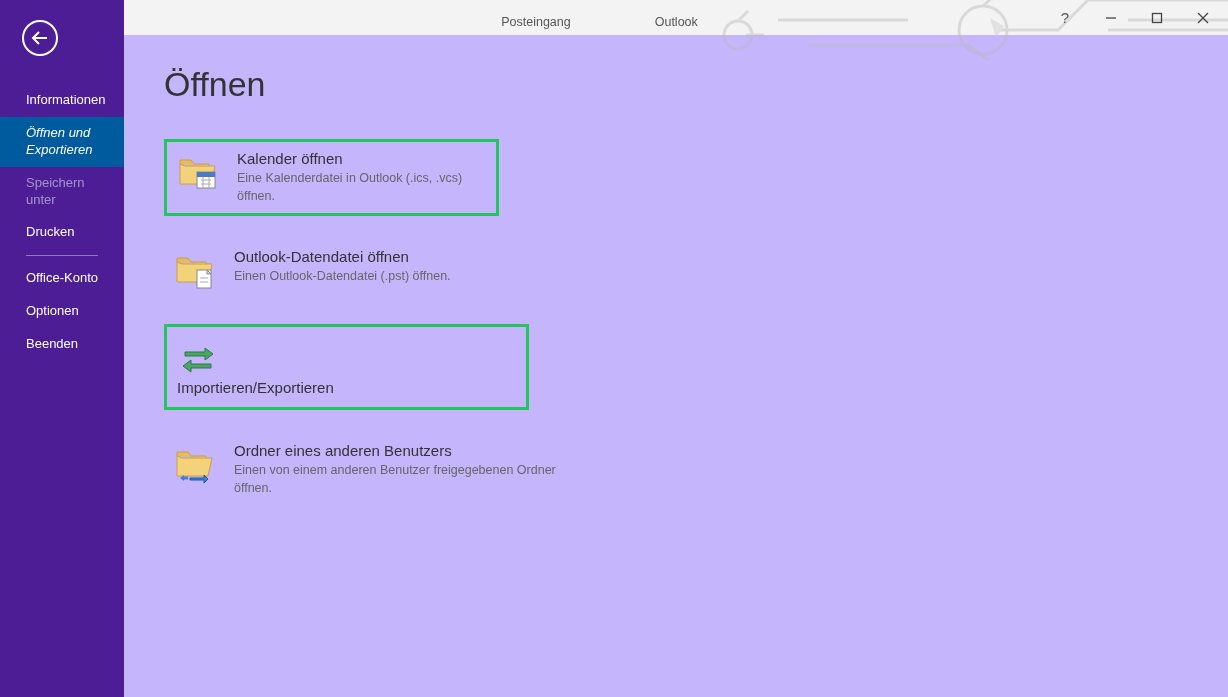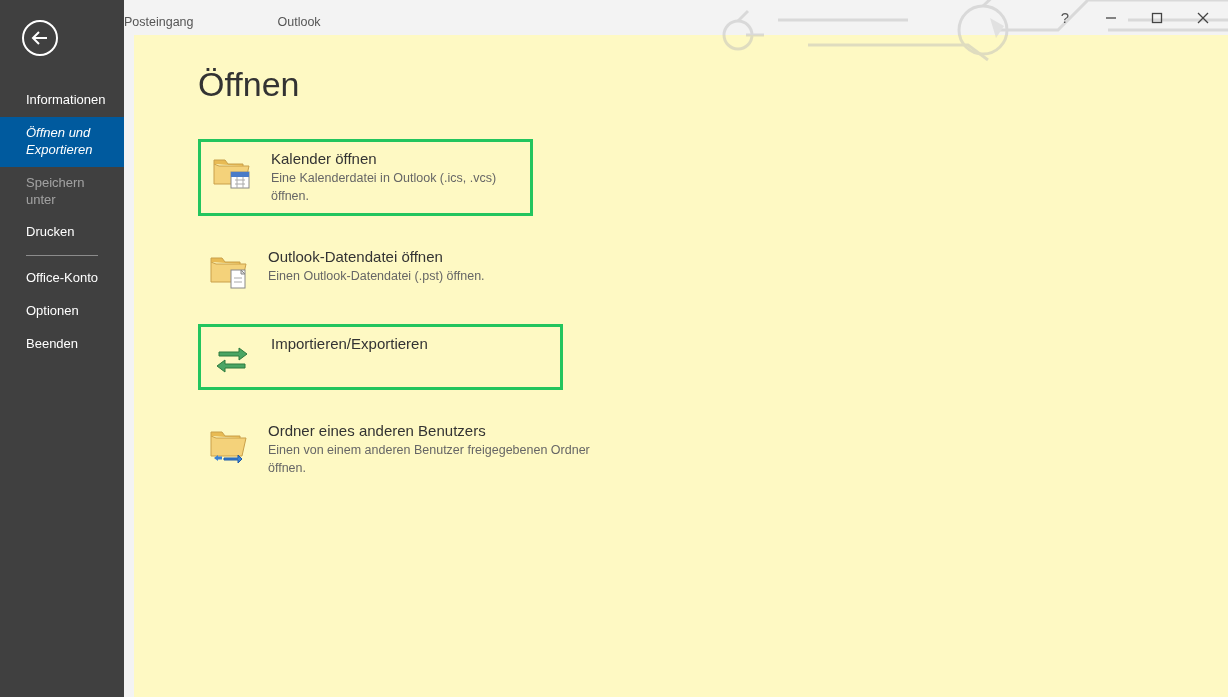--- a/index.html
+++ b/index.html
@@ -16,24 +16,26 @@
       top: 0; left: 124px; right: 0;
       height: 35px;
       display: flex;
       justify-content: space-between;
       align-items: center;
       z-index: 5;
     }
     .titlebar-center {
       flex: 1;
       display: flex;
+      justify-content: center;
       gap: 84px;
       color: #555;
       font-size: 12.5px;
       padding-top: 8px;
+      padding-left: 33px;
     }
     .window-controls {
       display: flex;
       gap: 0;
       padding-right: 2px;
     }
     .wc-btn {
       width: 46px;
       height: 28px;
       display: flex;
@@ -45,21 +47,21 @@
     .wc-btn svg { stroke: #444; fill: none; }
     .help-btn {
       font-size: 15px;
       color: #555;
     }
     .sidebar {
       position: absolute;
       top: 0; left: 0;
       width: 124px;
       height: 697px;
-      background: #404040;
+      background: #4c1d95;
       color: #fff;
       font-size: 13px;
       padding-top: 20px;
     }
     .back-btn {
       width: 36px; height: 36px;
       border: 2px solid #fff;
       border-radius: 50%;
       margin-left: 22px;
       margin-bottom: 28px;
@@ -80,23 +82,22 @@
     .side-item.dim {
       opacity: 0.5;
     }
     .side-divider {
       border-top: 1px solid rgba(255,255,255,0.4);
       margin: 6px 26px 6px 26px;
     }
     .main {
       position: absolute;
       top: 35px; left: 124px; right: 0; bottom: 0;
-      background: #fef9c3;
-      padding: 30px 64px;
-      margin-left: 10px;
+      background: #c4b5fd;
+      padding: 30px 40px;
     }
     .page-title {
       font-size: 34px;
       font-weight: 300;
       color: #333;
       margin-bottom: 35px;
     }
     .option-row {
       display: flex;
       align-items: flex-start;
@@ -104,20 +105,21 @@
       margin-bottom: 24px;
       width: 410px;
       cursor: pointer;
     }
     .option-row.highlighted {
       border: 3px solid #22c55e;
       width: 335px;
     }
     .option-row.highlighted.wide {
       width: 365px;
+      flex-direction: column;
     }
     .option-icon {
       width: 42px;
       height: 42px;
       margin-right: 18px;
       margin-top: 2px;
       display: flex;
       align-items: center;
       justify-content: center;
     }

